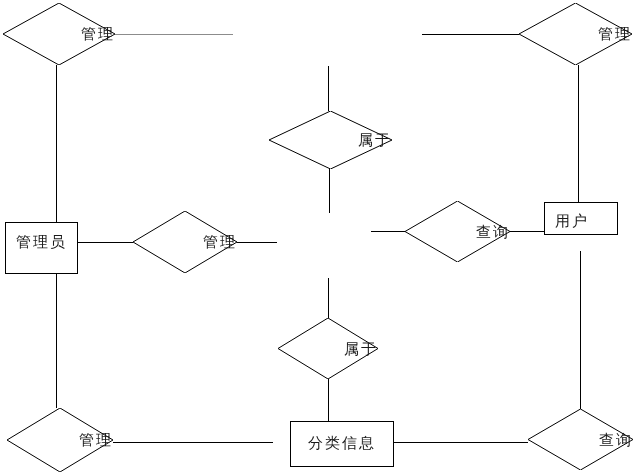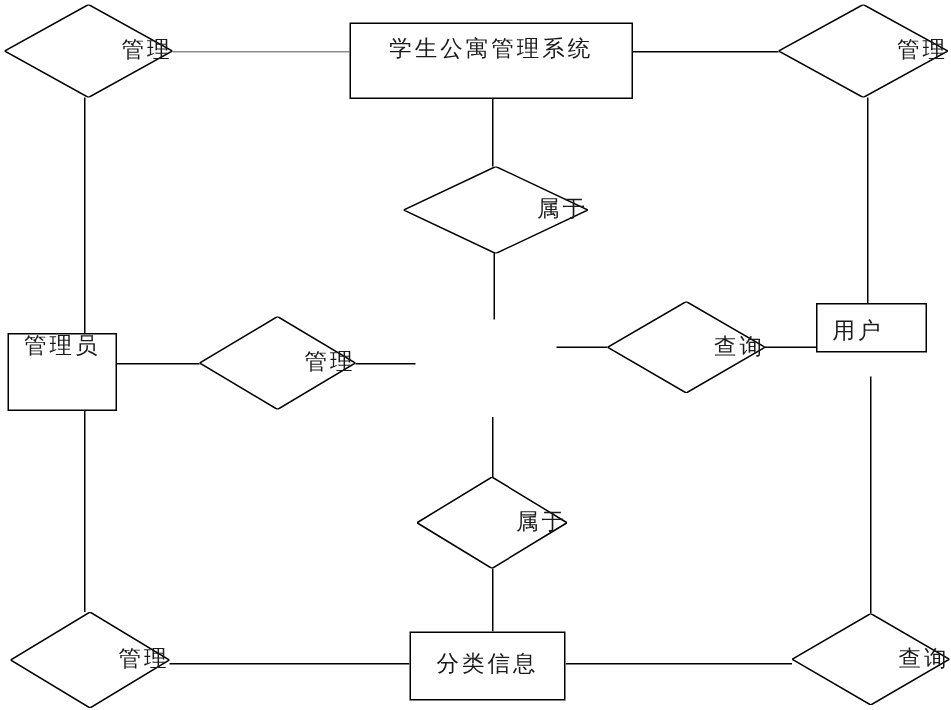--- a/index.html
+++ b/index.html
@@ -65,34 +65,31 @@
   <div class="line h" style="left:371px; top:231px; width:34px;"></div>
   <div class="line h" style="left:510px; top:231px; width:34px;"></div>
   <div class="line v" style="left:578px; top:65px; height:137px;"></div>
   <div class="line v" style="left:580px; top:251px; height:158px;"></div>
   <div class="line v" style="left:56px; top:274px; height:134px;"></div>
   <div class="line v" style="left:328px; top:278px; height:40px;"></div>
   <div class="line v" style="left:328px; top:379px; height:42px;"></div>
   <div class="line h" style="left:113px; top:442px; width:160px;"></div>
   <div class="line h" style="left:377px; top:442px; width:151px;"></div>
 
-  <div class="node rect" style="left:233px; top:15px; width:189px; height:51px; padding-top:9px;">
-    <span class="label">学生公寓管理系统</span>
-  </div>
 
-  <div class="node rect" style="left:5px; top:222px; width:73px; height:52px; padding-top:0;">
+  <div class="node rect" style="left:5px; top:222px; width:73px; height:52px; padding-top:11px;">
     <span class="label">管理员</span>
   </div>
 
 
   <div class="node rect" style="left:544px; top:202px; width:74px; height:33px; padding-top:10px; text-align:left; padding-left:10px;">
     <span class="label">用户</span>
   </div>
 
-  <div class="node rect" style="left:273px; top:421px; width:104px; height:46px; padding-top:13px;">
+  <div class="node rect" style="left:290px; top:421px; width:104px; height:46px; padding-top:13px;">
     <span class="label">分类信息</span>
   </div>
 
   <div class="node diamond" style="left:3px; top:3px; width:112px; height:62px;">
     <svg class="dia-svg" viewBox="0 0 100 100" preserveAspectRatio="none">
       <polygon points="50,0 100,50 50,100 0,50" fill="#ffffff" stroke="#000000" vector-effect="non-scaling-stroke"></polygon>
     </svg>
     <span class="label">管理</span>
   </div>
 

